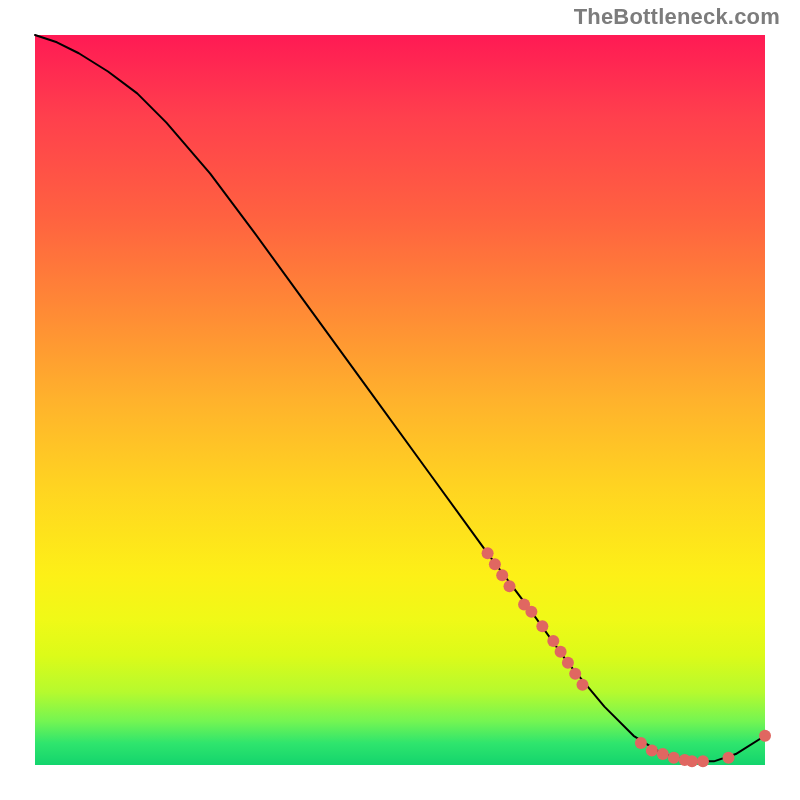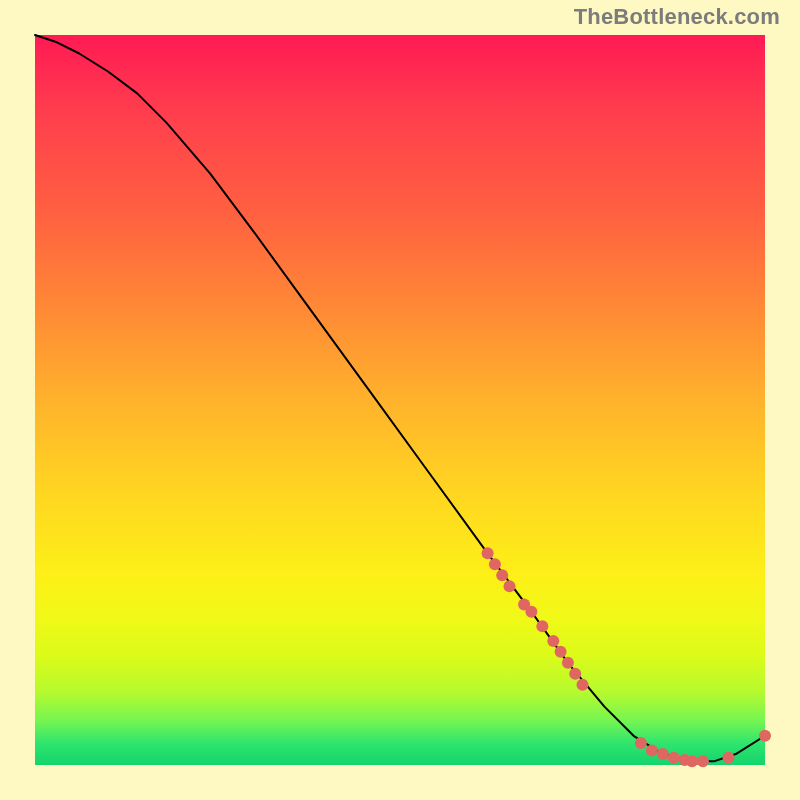--- a/index.html
+++ b/index.html
@@ -8,21 +8,21 @@
     width: 800px;
     height: 800px;
     background: #000;
     overflow: hidden;
     font-family: Arial, Helvetica, sans-serif;
   }
   .frame {
     position: relative;
     width: 800px;
     height: 800px;
-    background: #fef9c3;
+    background: #ffffff;
   }
   .attribution {
     position: absolute;
     top: 4px;
     right: 20px;
     font-size: 22px;
     font-weight: 600;
     color: #7c7c7c;
     letter-spacing: 0.2px;
   }

